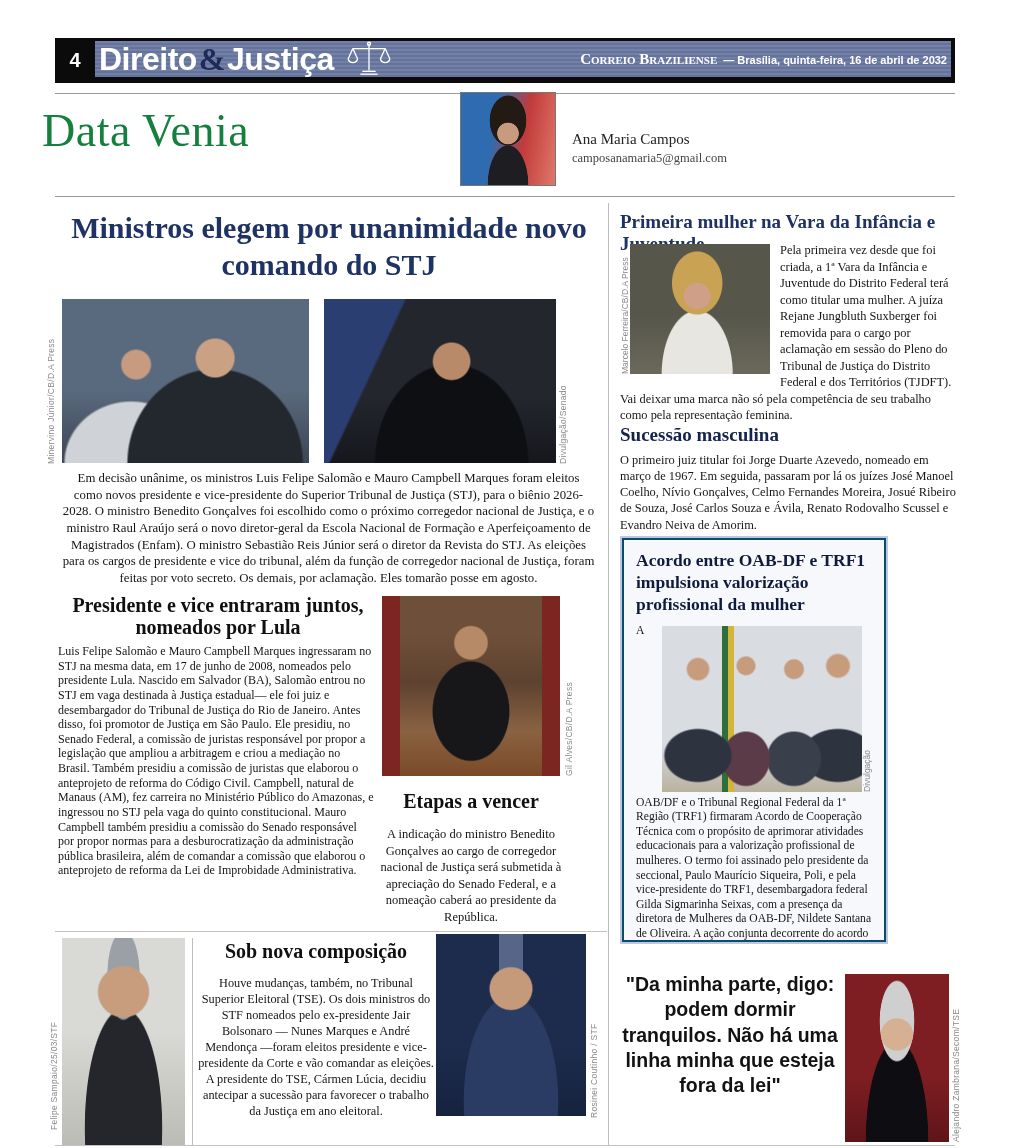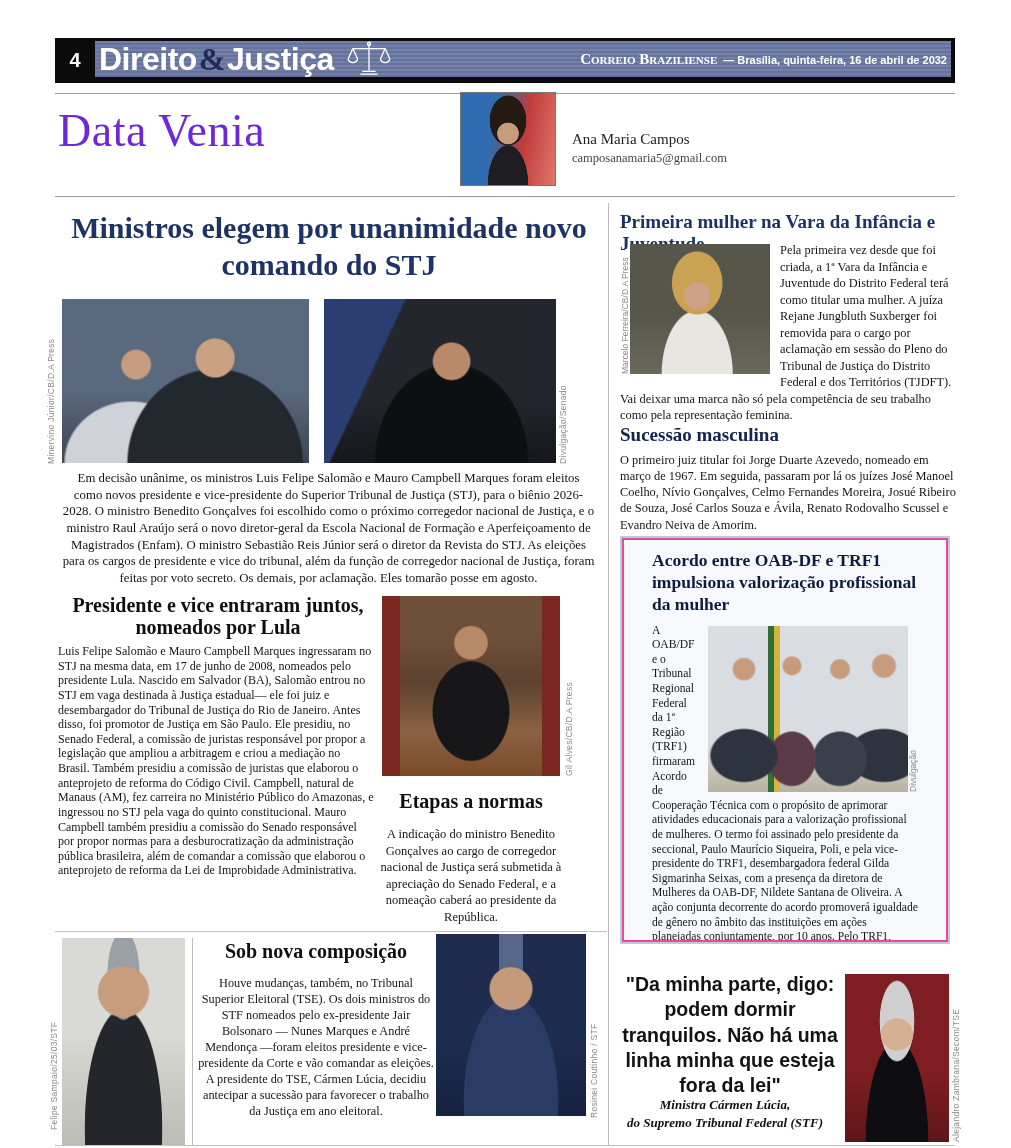--- a/index.html
+++ b/index.html
@@ -21,21 +21,21 @@
   .banner-right { margin-left:auto; display:flex; align-items:baseline; gap:6px; color:#fff; white-space:nowrap; }
   .banner-brand { font-family:"Liberation Serif", serif; font-variant:small-caps; font-weight:bold; font-size:15px; }
   .banner-date { font:bold 11px "Liberation Sans", sans-serif; }
   .scales { margin-left:12px; flex:0 0 auto; }
 
   
   .hr { position:absolute; height:1px; background:#9b9b9b; }
   .vr { position:absolute; width:1px; background:#bcbcbc; }
 
   
-  .datavenia { position:absolute; left:58px; top:104px; font-size:46px; color:#6d28d9;
+  .datavenia { position:absolute; left:42px; top:104px; font-size:46px; color:#15803d;
                font-family:"Liberation Serif", serif; letter-spacing:.5px; }
   .author-photo { position:absolute; left:460px; top:92px; width:96px; height:94px; border:1px solid #777;
       background:
         radial-gradient(circle at 50% 44%, #c89a7e 0 15%, rgba(0,0,0,0) 16%),
         radial-gradient(ellipse at 50% 30%, #241a14 0 27%, rgba(0,0,0,0) 28%),
         radial-gradient(ellipse at 50% 100%, #1d1d22 0 30%, rgba(0,0,0,0) 31%),
         linear-gradient(100deg, #2e6bb0 0 35%, #c23b3b 65%, #e0786a 100%); }
   .author-name { position:absolute; left:572px; top:131px; font-size:15px; color:#222; }
   .author-email { position:absolute; left:572px; top:151px; font-size:12.5px; color:#444; }
 
@@ -57,23 +57,23 @@
 
   .sob-head { position:absolute; left:202px; top:940px; width:228px; font-size:20px; }
   .sob-body { position:absolute; left:198px; top:976px; width:236px; font-size:12.3px; line-height:1.3; text-align:center; }
 
   .inf-head { position:absolute; left:620px; top:211px; width:335px; font-size:19px; }
   .inf-content { position:absolute; left:620px; top:242px; width:335px; height:182px; font-size:12.4px; line-height:1.33; overflow:hidden; }
   .suc-head { position:absolute; left:620px; top:424px; width:335px; font-size:19px; color:#14244e; }
   .suc-body { position:absolute; left:620px; top:452px; width:338px; font-size:12.4px; line-height:1.3; }
 
   
-  .acordo { position:absolute; left:622px; top:538px; width:326px; height:404px;
-            border:2px solid #ec4899; box-shadow:0 0 0 2px #bcc9df; background:#f6f8fb;
-            padding:10px 28px; overflow:hidden; }
+  .acordo { position:absolute; left:622px; top:538px; width:264px; height:404px;
+            border:2px solid #0c4a6e; box-shadow:0 0 0 2px #bcc9df; background:#f6f8fb;
+            padding:10px 12px; overflow:hidden; }
   .acordo-title { font-weight:bold; font-size:17.5px; line-height:1.25; color:#0f1b3d; }
   .acordo-body { margin-top:8px; font-size:11.6px; line-height:1.26; }
 
   
   .quote { position:absolute; left:616px; top:972px; width:228px; text-align:center;
            font:bold 19.5px/1.3 "Liberation Sans", sans-serif; color:#121212; }
   .attrib { position:absolute; left:600px; top:1096px; width:250px; text-align:center;
             font-style:italic; font-weight:bold; font-size:13px; color:#111; line-height:1.35; }
 
   
@@ -179,21 +179,21 @@
   <div class="photo photo-a"></div>
   <div class="photo photo-b"></div>
   <div class="vcred" style="left:558px; top:300px; height:164px;">Divulgação/Senado</div>
   <div class="lead body-txt">Em decisão unânime, os ministros Luis Felipe Salomão e Mauro Campbell Marques foram eleitos como novos presidente e vice-presidente do Superior Tribunal de Justiça (STJ), para o biênio 2026-2028. O ministro Benedito Gonçalves foi escolhido como o próximo corregedor nacional de Justiça, e o ministro Raul Araújo será o novo diretor-geral da Escola Nacional de Formação e Aperfeiçoamento de Magistrados (Enfam). O ministro Sebastião Reis Júnior será o diretor da Revista do STJ. As eleições para os cargos de presidente e vice do tribunal, além da função de corregedor nacional de Justiça, foram feitas por voto secreto. Os demais, por aclamação. Eles tomarão posse em agosto.</div>
 
   <div class="lula-head h-black">Presidente e vice entraram juntos, nomeados por Lula</div>
   <div class="lula-body body-txt">Luis Felipe Salomão e Mauro Campbell Marques ingressaram no STJ na mesma data, em 17 de junho de 2008, nomeados pelo presidente Lula. Nascido em Salvador (BA), Salomão entrou no STJ em vaga destinada à Justiça estadual— ele foi juiz e desembargador do Tribunal de Justiça do Rio de Janeiro. Antes disso, foi promotor de Justiça em São Paulo. Ele presidiu, no Senado Federal, a comissão de juristas responsável por propor a legislação que ampliou a arbitragem e criou a mediação no Brasil. Também presidiu a comissão de juristas que elaborou o anteprojeto de reforma do Código Civil. Campbell, natural de Manaus (AM), fez carreira no Ministério Público do Amazonas, e ingressou no STJ pela vaga do quinto constitucional. Mauro Campbell também presidiu a comissão do Senado responsável por propor normas para a desburocratização da administração pública brasileira, além de comandar a comissão que elaborou o anteprojeto de reforma da Lei de Improbidade Administrativa.</div>
 
   <div class="photo photo-c"></div>
   <div class="vcred" style="left:564px; top:598px; height:178px;">Gil Alves/CB/D.A Press</div>
-  <div class="etapas-head h-black">Etapas a normas</div>
+  <div class="etapas-head h-black">Etapas a vencer</div>
   <div class="etapas-body body-txt">A indicação do ministro Benedito Gonçalves ao cargo de corregedor nacional de Justiça será submetida à apreciação do Senado Federal, e a nomeação caberá ao presidente da República.</div>
 
   <div class="hr" style="left:55px; top:931px; width:552px; background:#c2c2c2;"></div>
 
   <div class="vcred" style="left:49px; top:960px; height:170px;">Felipe Sampaio/25/03/STF</div>
   <div class="photo photo-f"></div>
   <div class="vr" style="left:192px; top:938px; height:207px;"></div>
   <div class="sob-head h-black">Sob nova composição</div>
   <div class="sob-body body-txt">Houve mudanças, também, no Tribunal Superior Eleitoral (TSE). Os dois ministros do STF nomeados pelo ex-presidente Jair Bolsonaro — Nunes Marques e André Mendonça —foram eleitos presidente e vice-presidente da Corte e vão comandar as eleições. A presidente do TSE, Cármen Lúcia, decidiu antecipar a sucessão para favorecer o trabalho da Justiça em ano eleitoral.</div>
   <div class="photo photo-g"></div>
@@ -216,21 +216,17 @@
     <div class="acordo-body body-txt">
       <span class="float-wrap wrap-right">
         <span class="photo-e" style="display:block;"></span>
         <span class="vcred-in">Divulgação</span>
       </span>
       <span>A OAB/DF e o Tribunal Regional Federal da 1ª Região (TRF1) firmaram Acordo de Cooperação Técnica com o propósito de aprimorar atividades educacionais para a valorização profissional de mulheres. O termo foi assinado pelo presidente da seccional, Paulo Maurício Siqueira, Poli, e pela vice-presidente do TRF1, desembargadora federal Gilda Sigmarinha Seixas, com a presença da diretora de Mulheres da OAB-DF, Nildete Santana de Oliveira. A ação conjunta decorrente do acordo promoverá igualdade de gênero no âmbito das instituições em ações planejadas conjuntamente, por 10 anos. Pelo TRF1, haverá foco em políticas antidiscriminação e igualdade no Judiciário federal. Pela OAB-DF, ênfase em direitos humanos, empoderamento na advocacia e prerrogativas profissionais.</span>
     </div>
   </div>
 
   <div class="quote">"Da minha parte, digo: podem dormir tranquilos. Não há uma linha minha que esteja fora da lei"</div>
-  <div class="attrib">
-    <div>Ministra Cármen Lúcia,</div>
-    <div>do Supremo Tribunal Federal (STF)</div>
-  </div>
   <div class="photo photo-h"></div>
   <div class="vcred" style="left:951px; top:976px; height:166px;">Alejandro Zambrana/Secom/TSE</div>
 
   <div class="hr" style="left:55px; top:1145px; width:900px; background:#c2c2c2;"></div>
 </div>
 
 </body></html>

